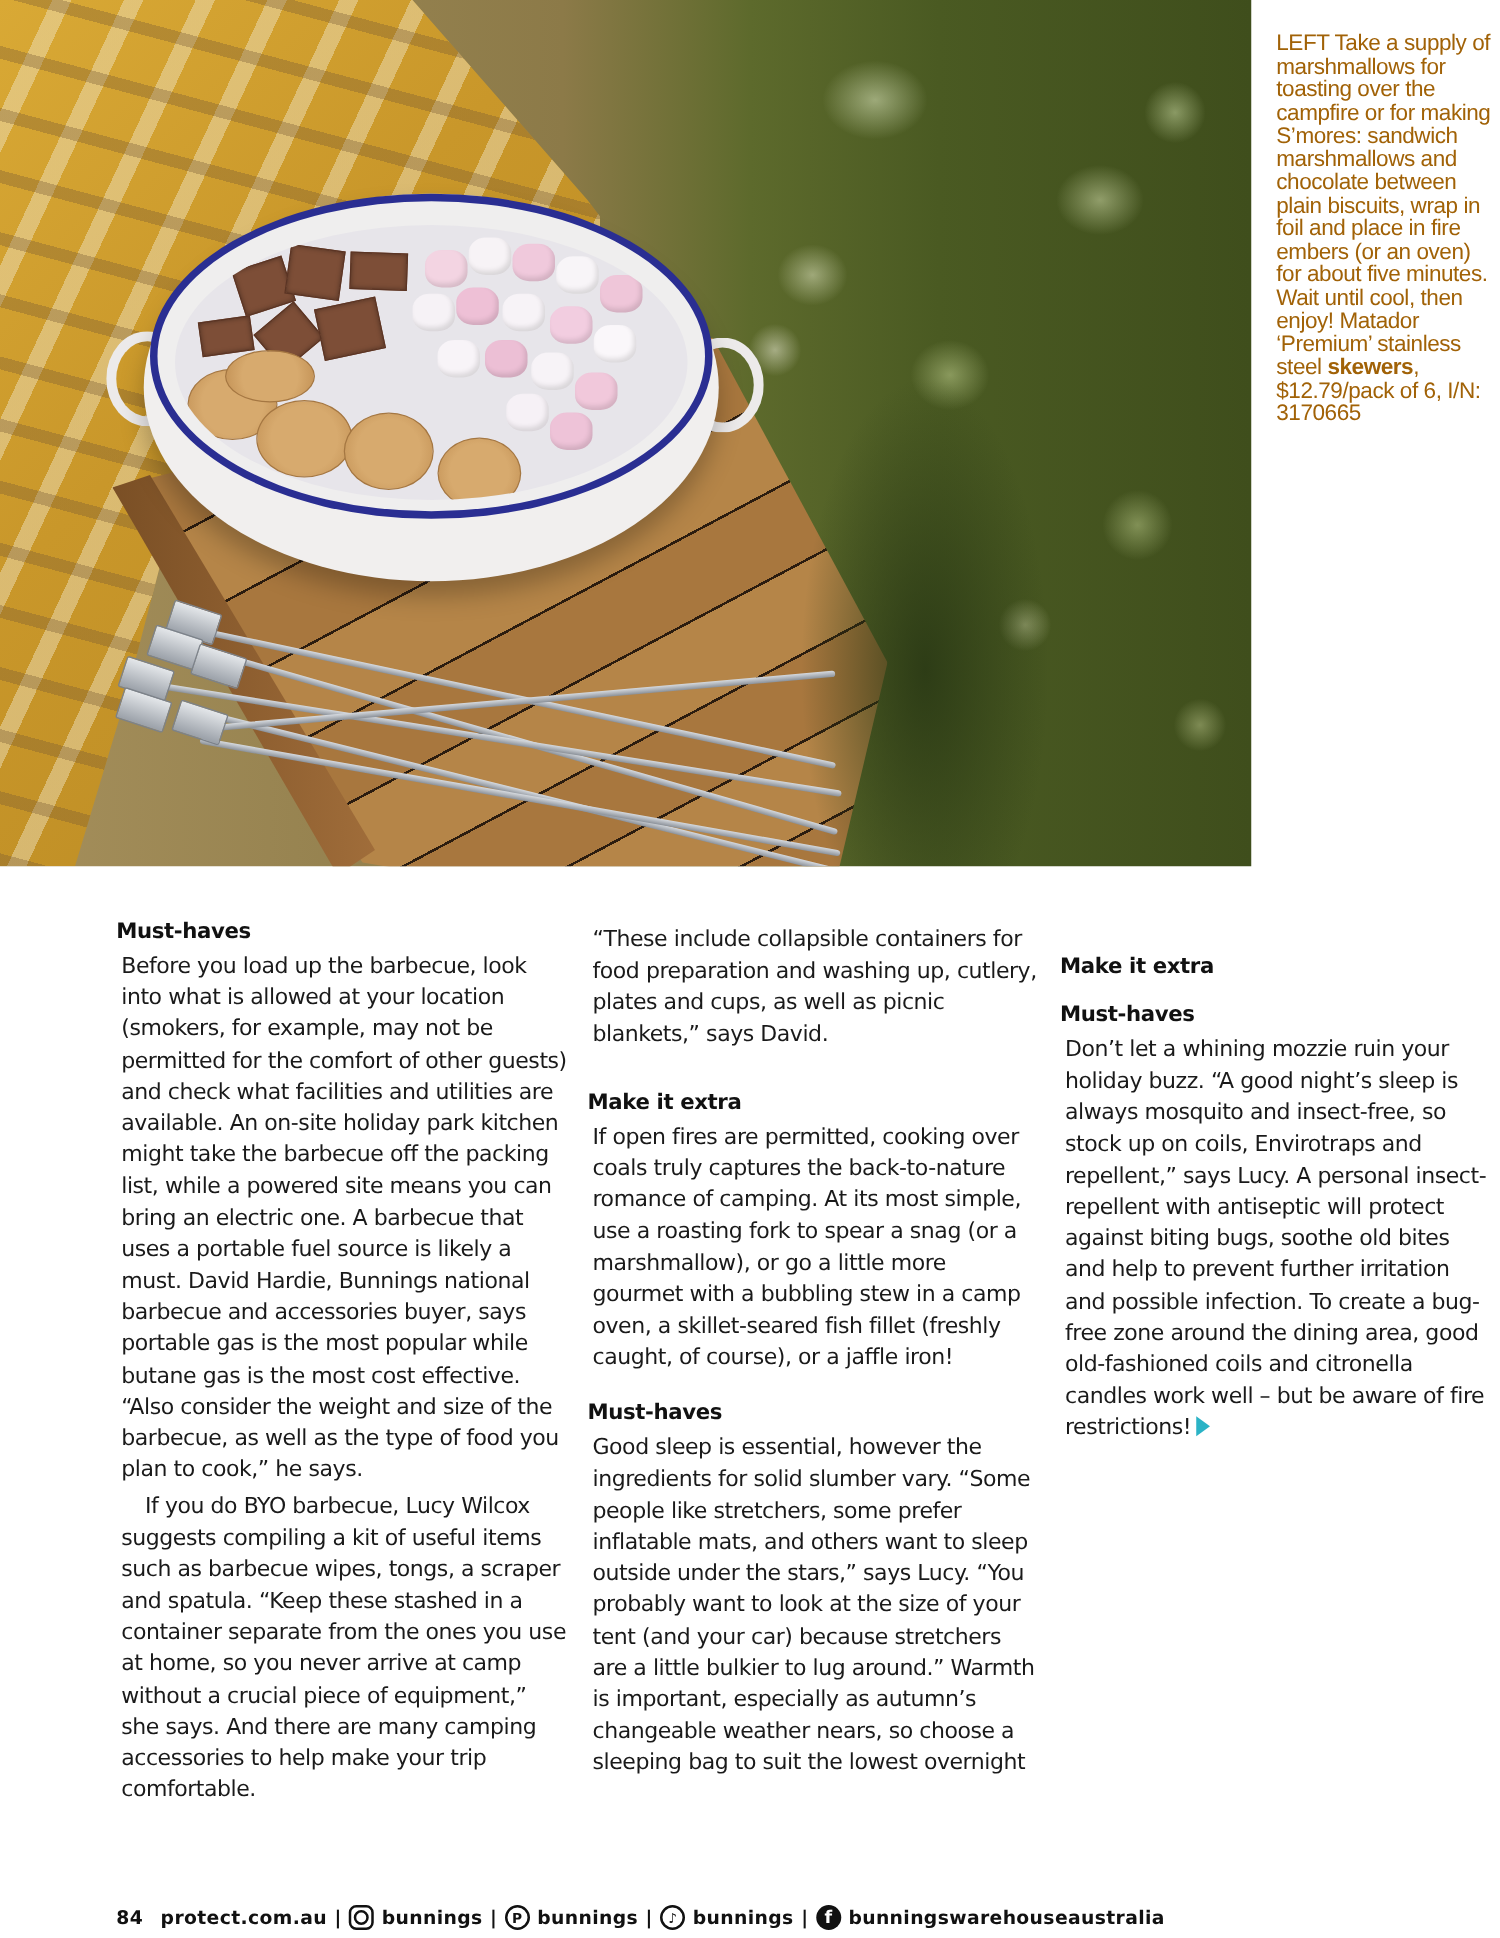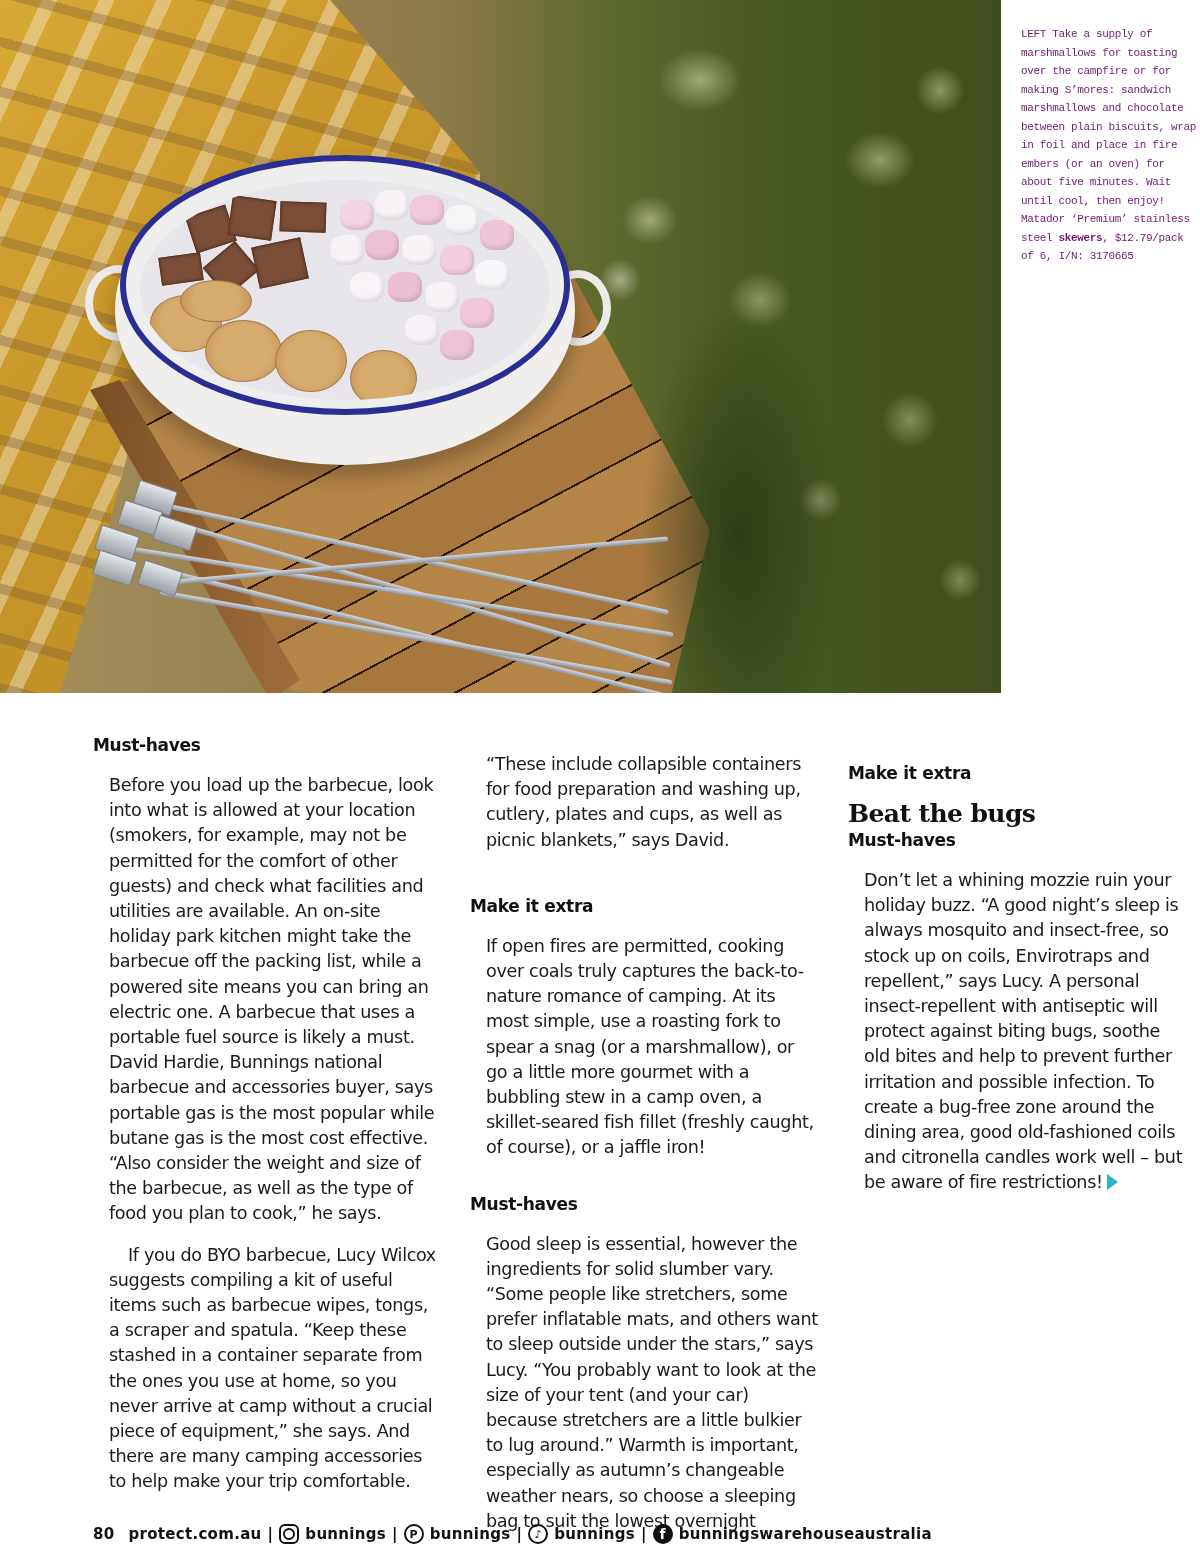--- a/index.html
+++ b/index.html
@@ -36,29 +36,29 @@
   .choc{position:absolute;background:#7d4e37;border:1px solid #5a3424;box-shadow:inset 0 0 4px rgba(0,0,0,.35);}
   .bisc{position:absolute;border-radius:50%;background:radial-gradient(circle,#d7aa6e 0 55%,#c08e52 100%);border:1px solid #a57742;}
   .mallow{position:absolute;border-radius:40%;box-shadow:inset -2px -3px 4px rgba(0,0,0,.12);}
   .handle-l{position:absolute;left:85px;top:265px;width:50px;height:60px;border:8px solid #eceaea;border-radius:50%;border-right-color:transparent;}
   .handle-r{position:absolute;left:545px;top:270px;width:50px;height:60px;border:8px solid #eceaea;border-radius:50%;border-left-color:transparent;}
   .skewer{position:absolute;height:5px;background:linear-gradient(#d6dadf,#8b9199);border-radius:3px;transform-origin:0 50%;}
   .skewer-head{position:absolute;width:38px;height:24px;background:linear-gradient(#e4e7ea,#9aa0a8);border:1px solid #7c828a;border-radius:2px;}
   .leaf-blur{position:absolute;left:640px;top:300px;width:200px;height:393px;background:radial-gradient(ellipse at 50% 60%, rgba(40,55,20,.85), rgba(40,55,20,0) 70%);}
 
   
-  .caption{position:absolute;left:1021px;top:25px;width:178px;font-size:11px;line-height:18.5px;color:#701a75;font-family:Liberation Mono, monospace;letter-spacing:-0.35px;}
+  .caption{position:absolute;left:1021px;top:25px;width:178px;font-size:18px;line-height:18.5px;color:#a16207;font-family:Liberation Sans, sans-serif;letter-spacing:-0.35px;}
   .caption b{font-weight:bold;}
 
   
   .col{position:absolute;top:733px;width:365px;font-size:17.6px;line-height:25.2px;letter-spacing:-0.35px;color:#1a1a1a;}
   .col1{left:93px;}
   .col2{left:470px;top:736px;}
   .col3{left:848px;top:736px;width:352px;}
-  .col p{margin:16px;}
+  .col p{margin:4px;}
   .h2{font-family:"DejaVu Serif",serif;font-weight:bold;font-size:25px;line-height:28px;letter-spacing:-0.6px;margin:0;color:#111;}
   .h3{font-weight:bold;font-size:17px;line-height:24px;margin:0;color:#111;letter-spacing:-0.3px;}
   .gap{height:25px;}
   .gap-sm{height:15px;}
   .indent{text-indent:19px;}
   .end-mark{display:inline-block;width:0;height:0;border-top:8px solid transparent;border-bottom:8px solid transparent;border-left:11px solid #2ab3c6;vertical-align:-2px;margin-left:4px;}
 
   
   .footer{position:absolute;left:93px;top:1523px;height:22px;display:flex;align-items:center;font-size:15px;font-weight:bold;color:#111;letter-spacing:0.3px;white-space:nowrap;}
   .footer .pnum{margin-right:14px;}
@@ -143,27 +143,26 @@
   <p>If open fires are permitted, cooking over coals truly captures the back-to-nature romance of camping. At its most simple, use a roasting fork to spear a snag (or a marshmallow), or go a little more gourmet with a bubbling stew in a camp oven, a skillet-seared fish fillet (freshly caught, of course), or a jaffle iron!</p>
   <div class="gap-sm"></div>
   <h3 class="h3">Must-haves</h3>
   <p>Good sleep is essential, however the ingredients for solid slumber vary. “Some people like stretchers, some prefer inflatable mats, and others want to sleep outside under the stars,” says Lucy. “You probably want to look at the size of your tent (and your car) because stretchers are a little bulkier to lug around.” Warmth is important, especially as autumn’s changeable weather nears, so choose a sleeping bag to suit the lowest overnight</p>
 </div>
 
 <div class="col col3">
   <div class="gap"></div>
   <h3 class="h3">Make it extra</h3>
   <div class="gap-sm"></div>
-  <h2 class="h2">Beat the bugs</h2>
   <h3 class="h3">Must-haves</h3>
   <p><span>Don’t let a whining mozzie ruin your holiday buzz. “A good night’s sleep is always mosquito and insect-free, so stock up on coils, Envirotraps and repellent,” says Lucy. A personal insect-repellent with antiseptic will protect against biting bugs, soothe old bites and help to prevent further irritation and possible infection. To create a bug-free zone around the dining area, good old-fashioned coils and citronella candles work well – but be aware of fire restrictions!</span><span class="end-mark"></span></p>
 </div>
 
 <div class="footer">
-  <span class="pnum">80</span>
+  <span class="pnum">84</span>
   <span>protect.com.au</span>
   <span class="sep">|</span>
   <span class="sicon ig"></span>
   <span>bunnings</span>
   <span class="sep">|</span>
   <span class="sicon pin">P</span>
   <span>bunnings</span>
   <span class="sep">|</span>
   <span class="sicon tt">♪</span>
   <span>bunnings</span>

